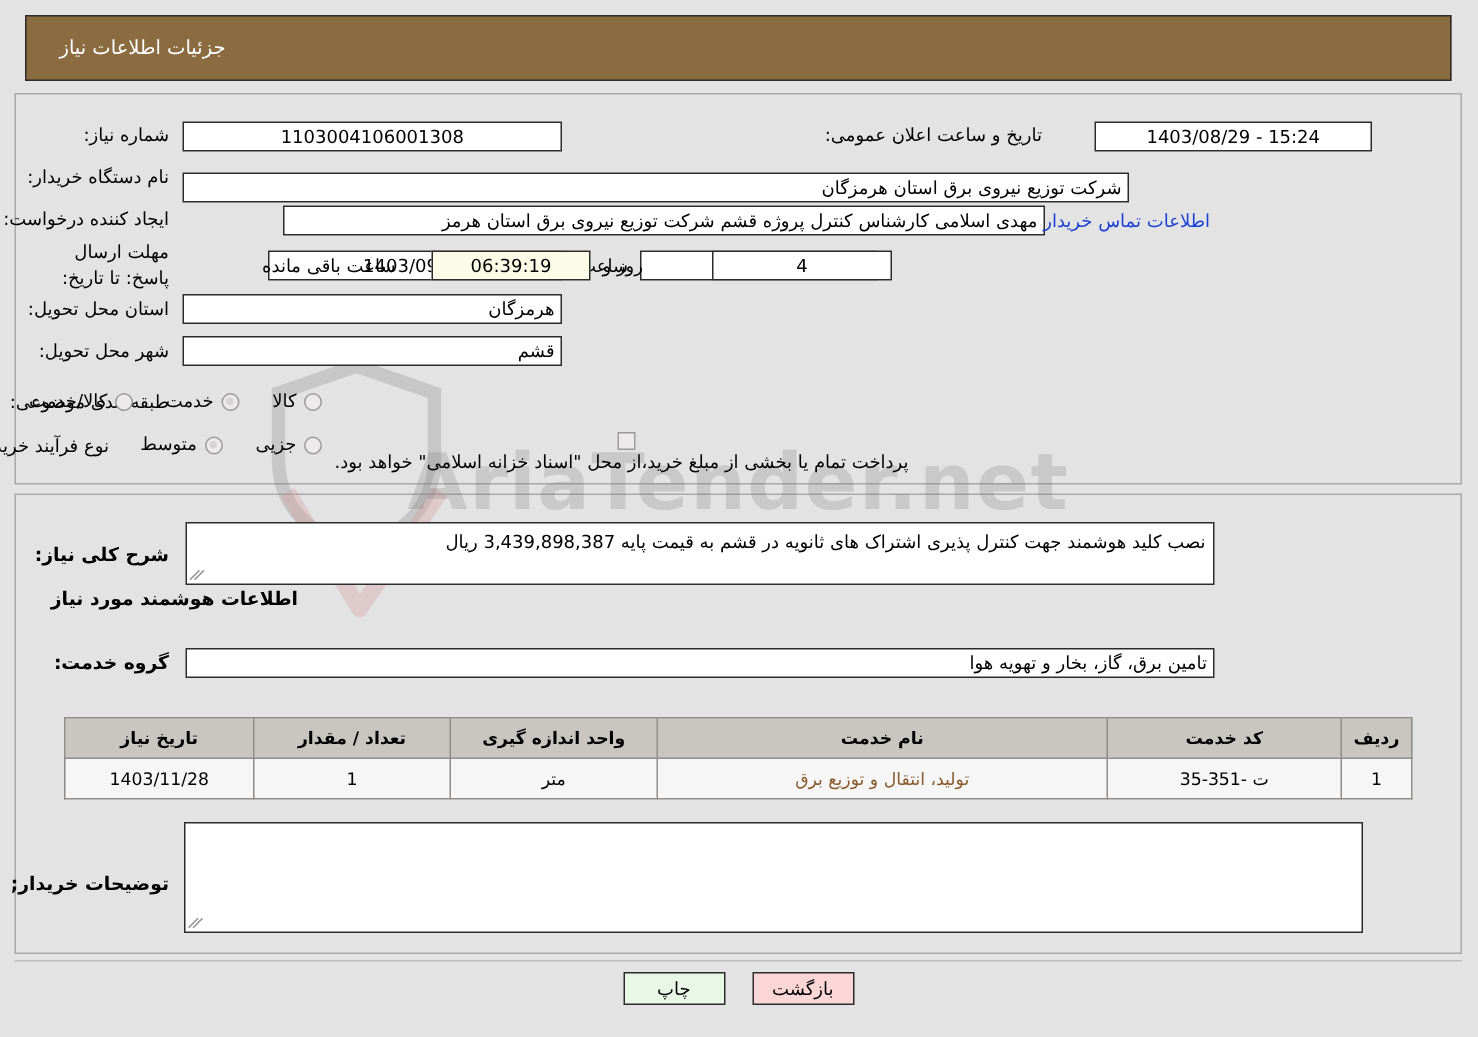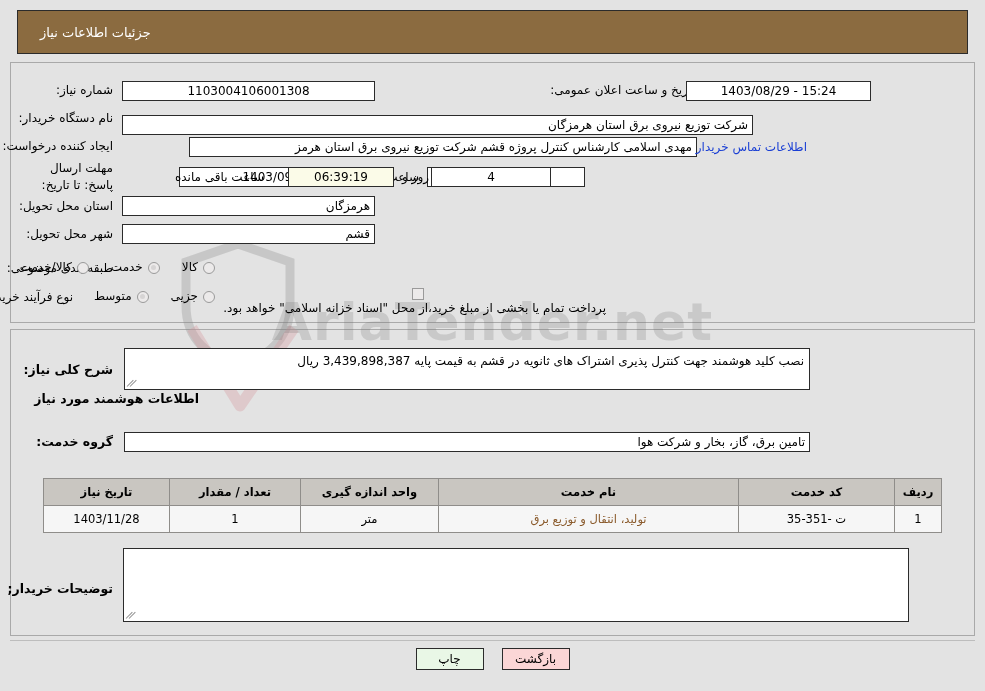--- a/index.html
+++ b/index.html
@@ -110,21 +110,21 @@
     height: 20px;
     line-height: 18px;
     font-size: 12px;
     color: #000;
     padding: 0 4px;
     overflow: hidden;
     text-overflow: clip;
     white-space: nowrap;
     font-family: "DejaVu Sans", "Liberation Sans", sans-serif;
   }
-  .fld.center { text-align: center; }
+  .fld.center { text-align: center; margin-left: 44px; }
   .fld.right  { text-align: right; }
   .fld.cream  { background: #fbfbe8; text-align: center; }
   .lnk {
     color: #1a3fd4;
     font-size: 12px;
     text-decoration: none;
     cursor: pointer;
   }
   .plain-txt { font-size: 12px; color: #000; }
 
@@ -380,21 +380,21 @@
 
   <div class="bold-lbl" style="position:absolute; right:872px; top:362px; z-index:6;">شرح کلی نیاز:</div>
   <div class="ta" style="position:absolute; right:175px; top:348px; width:686px; height:42px; z-index:6;">
     <span>نصب کلید هوشمند جهت کنترل پذیری اشتراک های ثانویه در قشم به قیمت پایه 3,439,898,387 ریال</span>
     <span class="grip"></span>
   </div>
 
   <div class="section-title" style="right:786px; top:391px; z-index:6;">اطلاعات هوشمند مورد نیاز</div>
 
   <div class="bold-lbl" style="position:absolute; right:872px; top:434px; z-index:6;">گروه خدمت:</div>
-  <div class="fld right" style="position:absolute; right:175px; top:432px; width:686px; z-index:6;">تامین برق، گاز، بخار و شرکت هوا</div>
+  <div class="fld right" style="position:absolute; right:175px; top:432px; width:686px; z-index:6;">تامین برق، گاز، بخار و تهویه هوا</div>
 
   <div class="tbl-wrap">
     <table class="data">
       <thead>
         <tr>
           <th style="width:34px;">ردیف</th>
           <th style="width:143px;">کد خدمت</th>
           <th>نام خدمت</th>
           <th style="width:125px;">واحد اندازه گیری</th>
           <th style="width:118px;">تعداد / مقدار</th>

